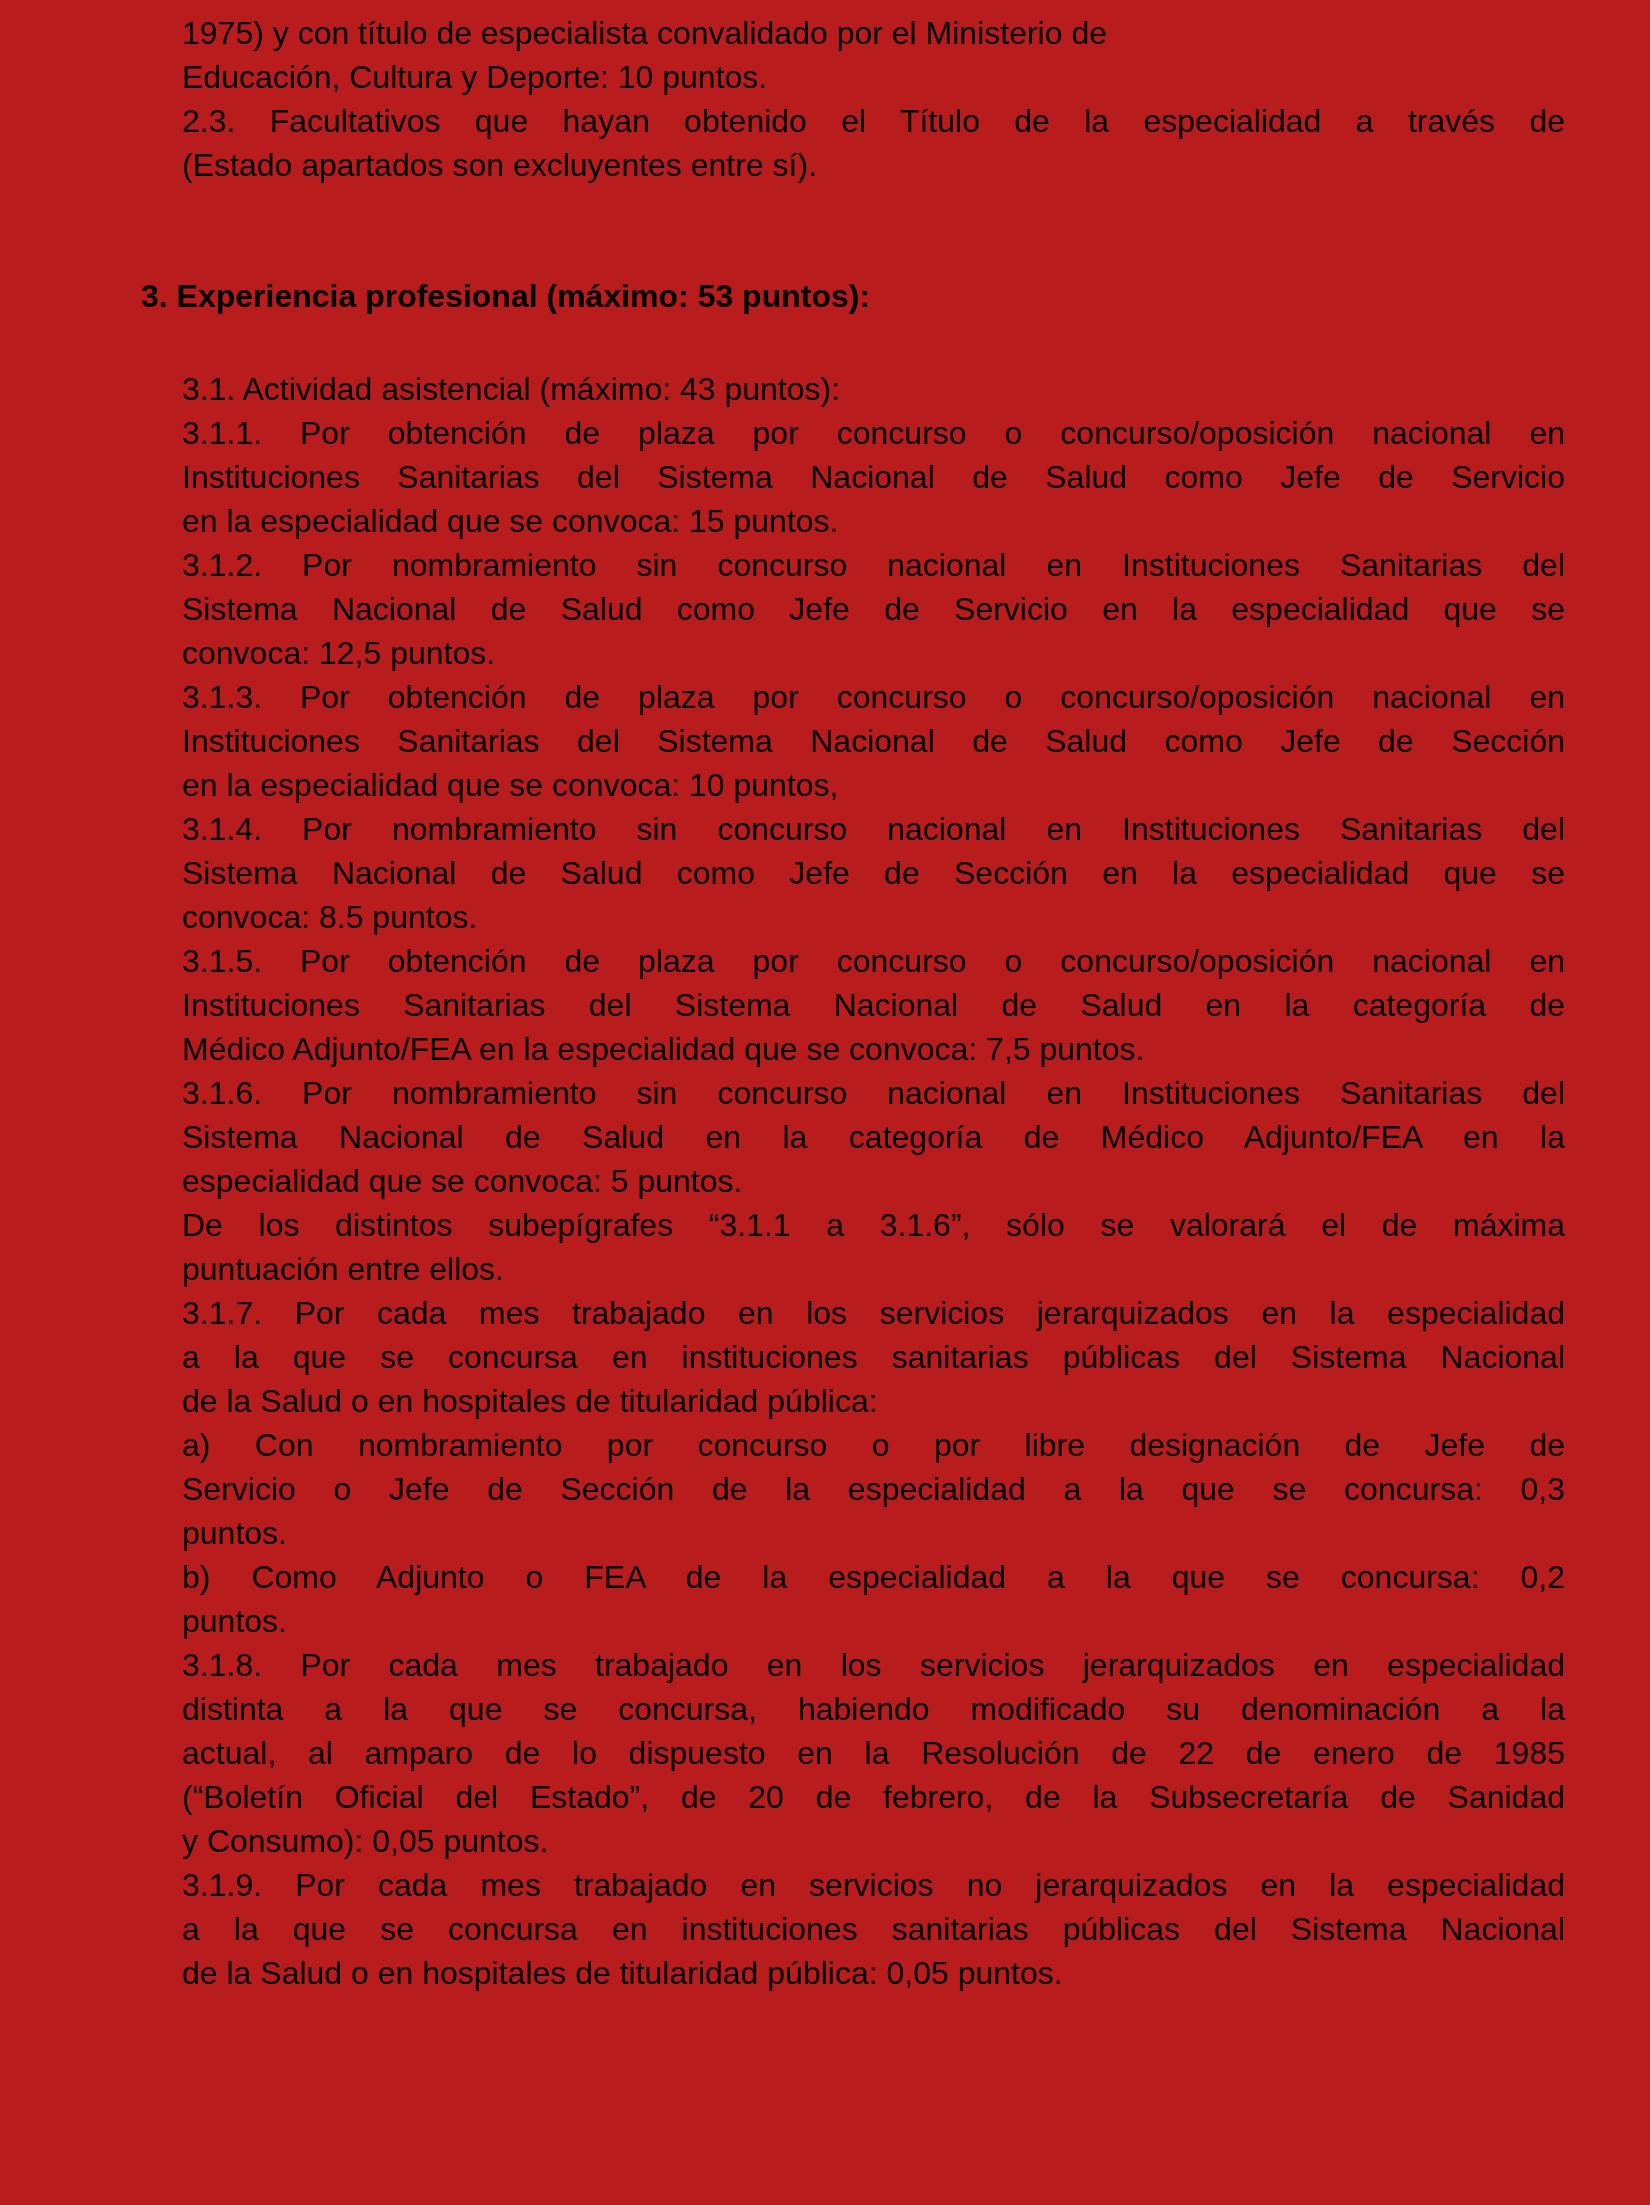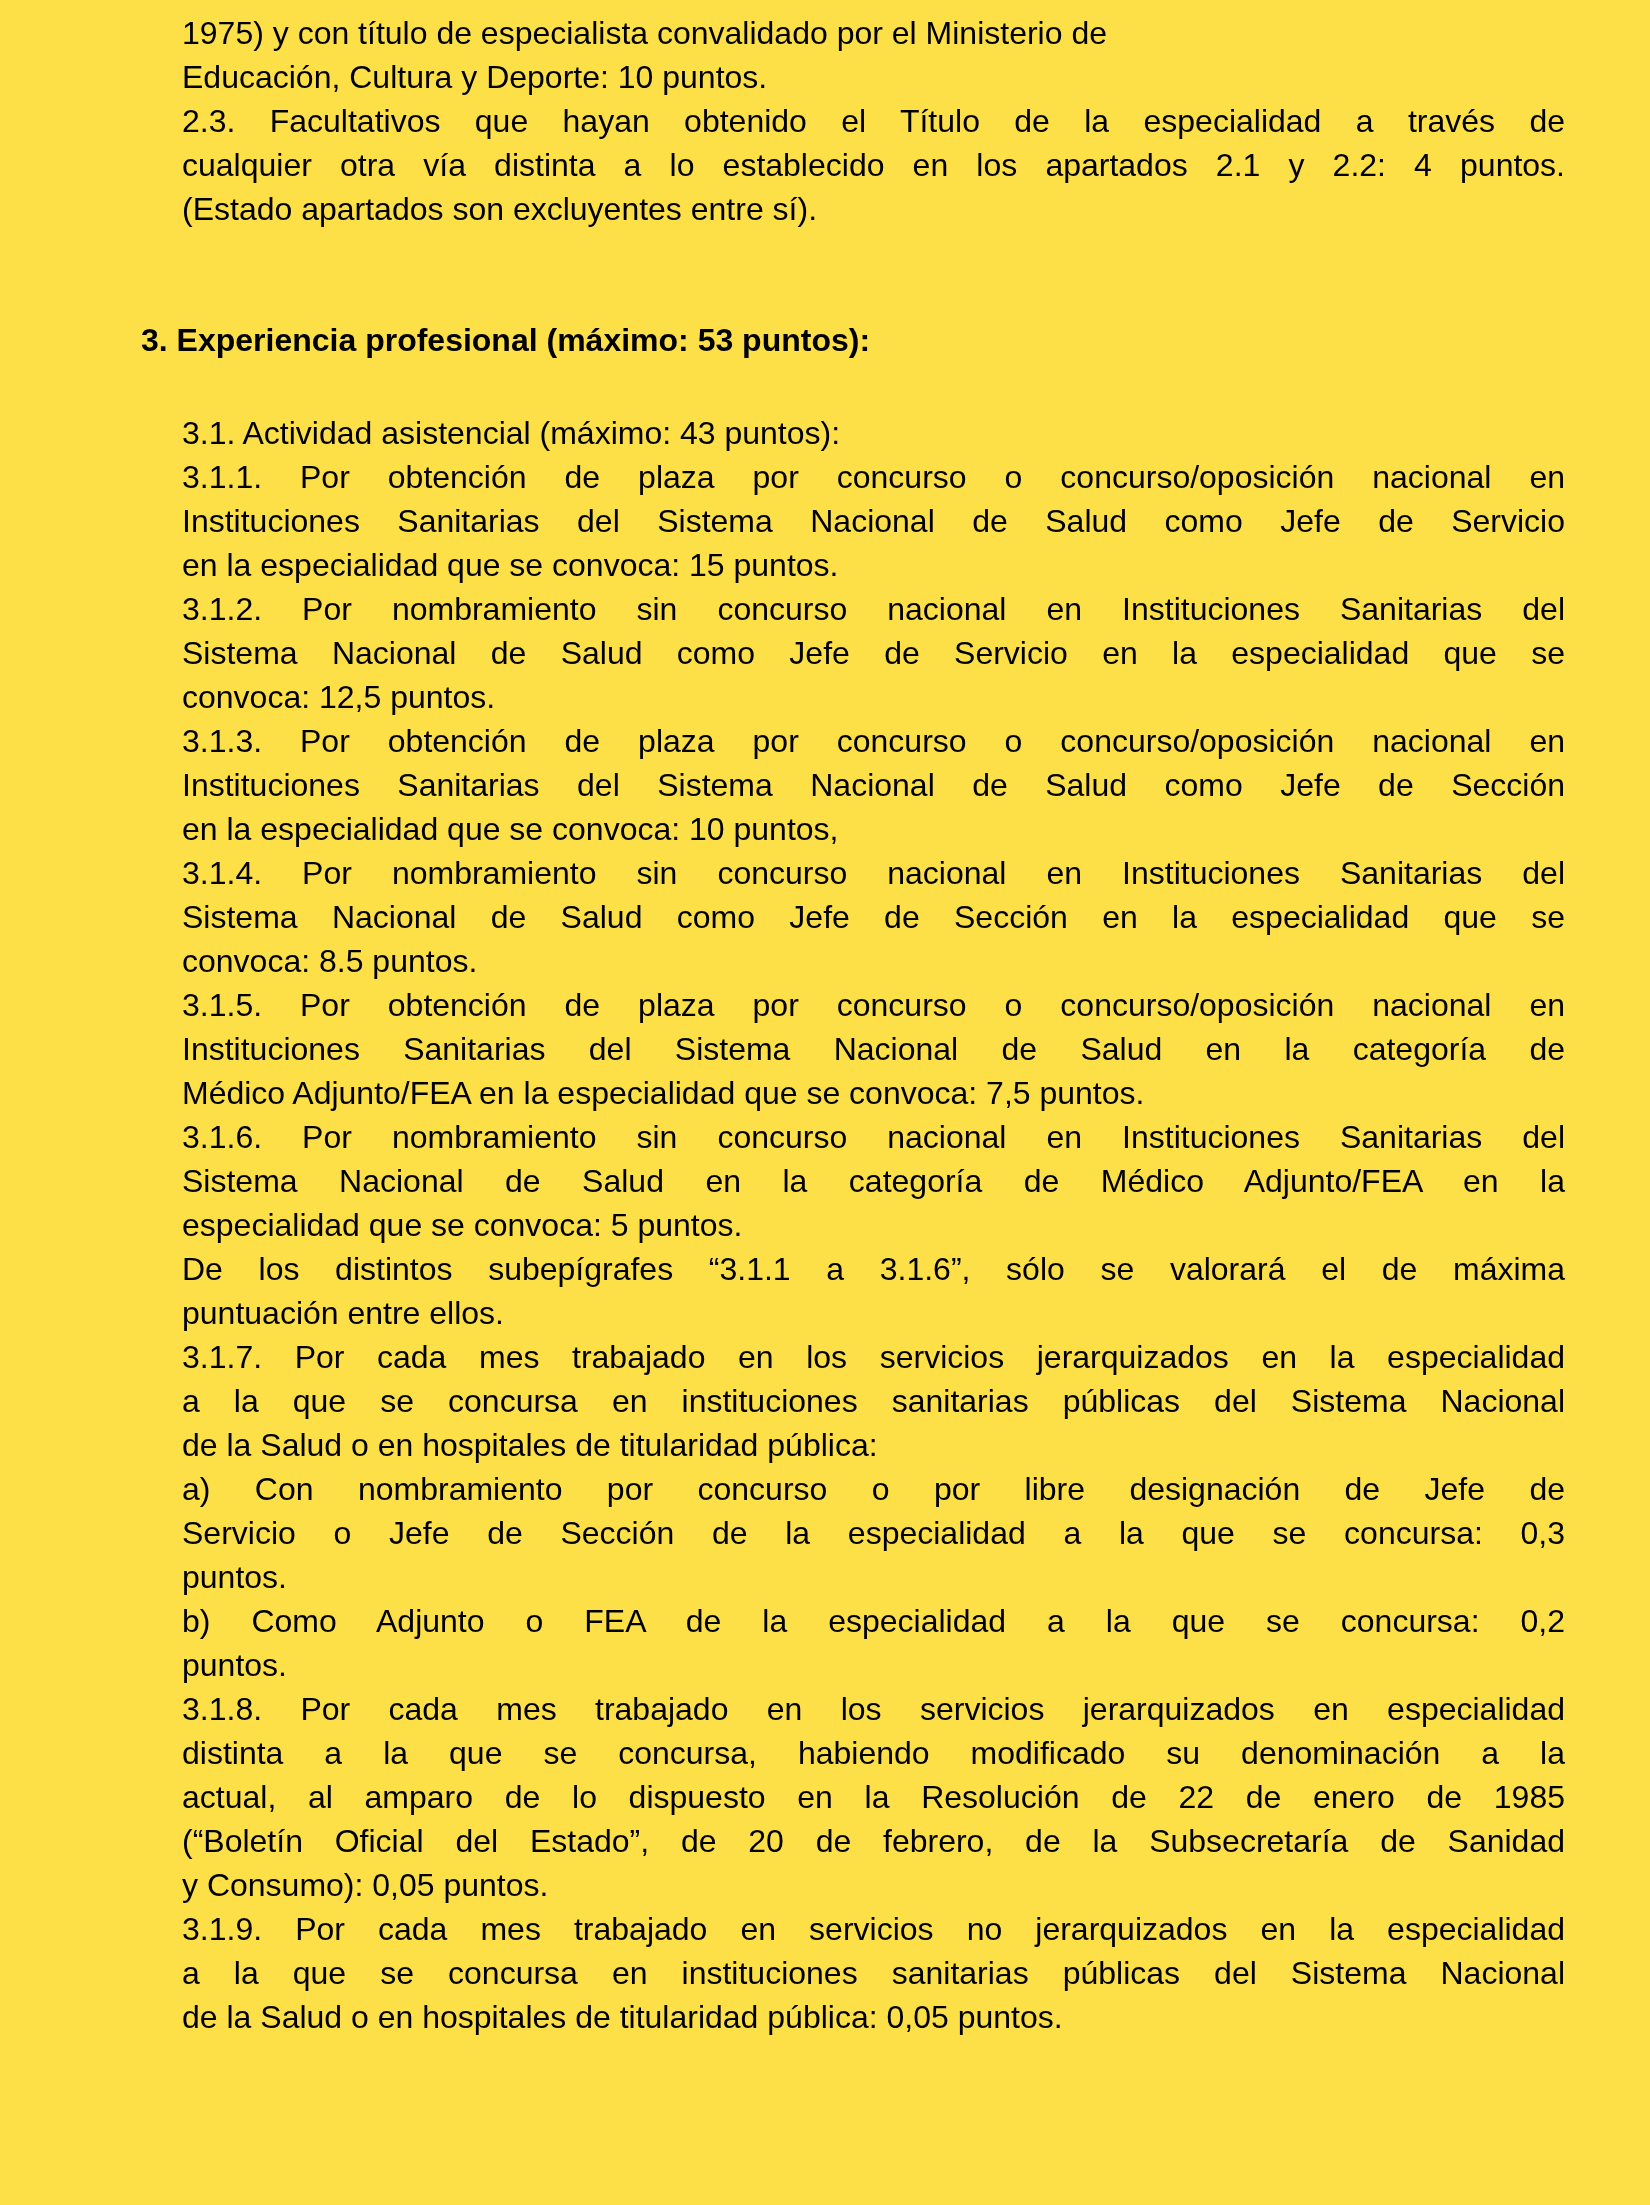--- a/index.html
+++ b/index.html
@@ -4,21 +4,21 @@
 <style>
   html, body {
     margin: 0;
     padding: 0;
     background: #ffffff;
   }
   .page {
     width: 1651px;
     height: 2205px;
     box-sizing: border-box;
-    background: #fde047;
+    background: #b91c1c;
     color: #000000;
     font-family: "Liberation Sans", sans-serif;
     font-size: 32px;
     line-height: 44px;
     padding-top: 10.8px;
     overflow: hidden;
     position: relative;
   }
   .block { margin: 0; }
   .line {
@@ -43,21 +43,20 @@
 <body>
 
 <div class="page">
   <div id="doc">
       <div class="block paragraph">
         <div class="line">1975) y con título de especialista convalidado por el Ministerio de</div>
         <div class="line">Educación, Cultura y Deporte: 10 puntos.</div>
       </div>
       <div class="block paragraph">
         <div class="line j">2.3. Facultativos que hayan obtenido el Título de la especialidad a través de</div>
-        <div class="line j">cualquier otra vía distinta a lo establecido en los apartados 2.1 y 2.2: 4 puntos.</div>
         <div class="line">(Estado apartados son excluyentes entre sí).</div>
       </div>
       <div class="block heading">
         <div class="line">3. Experiencia profesional (máximo: 53 puntos):</div>
       </div>
       <div class="block paragraph">
         <div class="line">3.1. Actividad asistencial (máximo: 43 puntos):</div>
       </div>
       <div class="block paragraph">
         <div class="line j">3.1.1. Por obtención de plaza por concurso o concurso/oposición nacional en</div>

